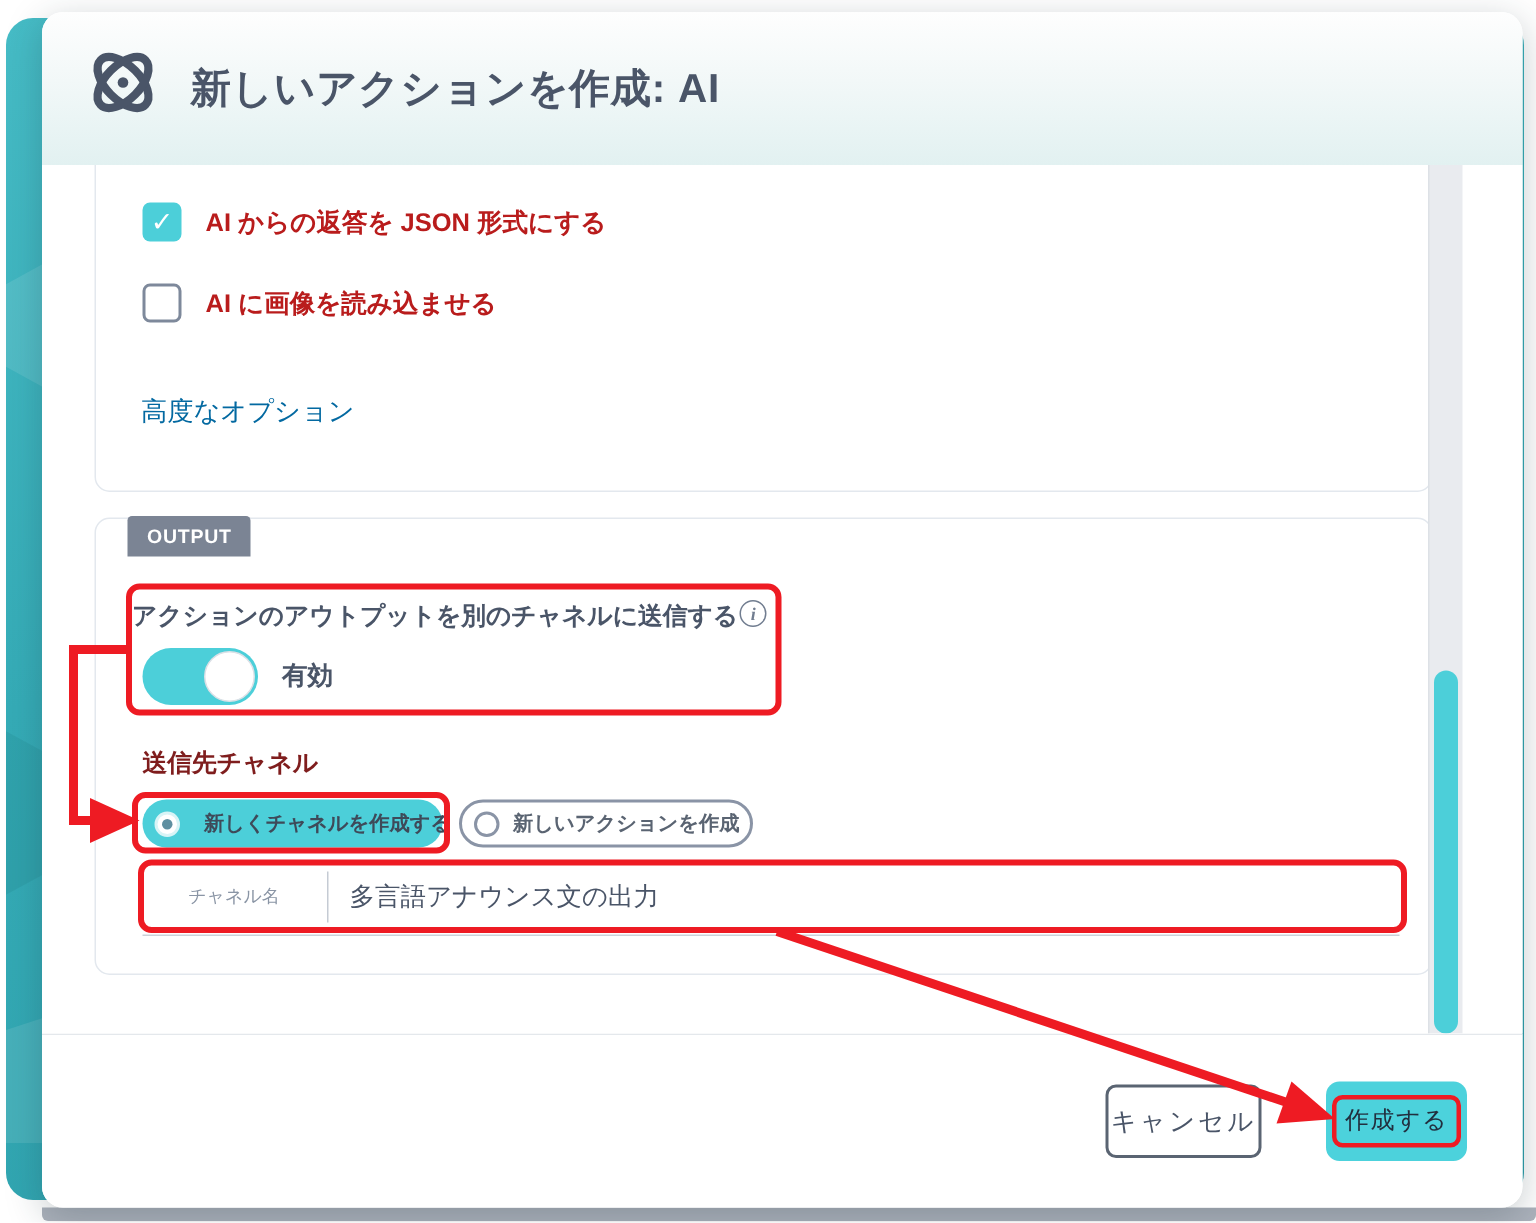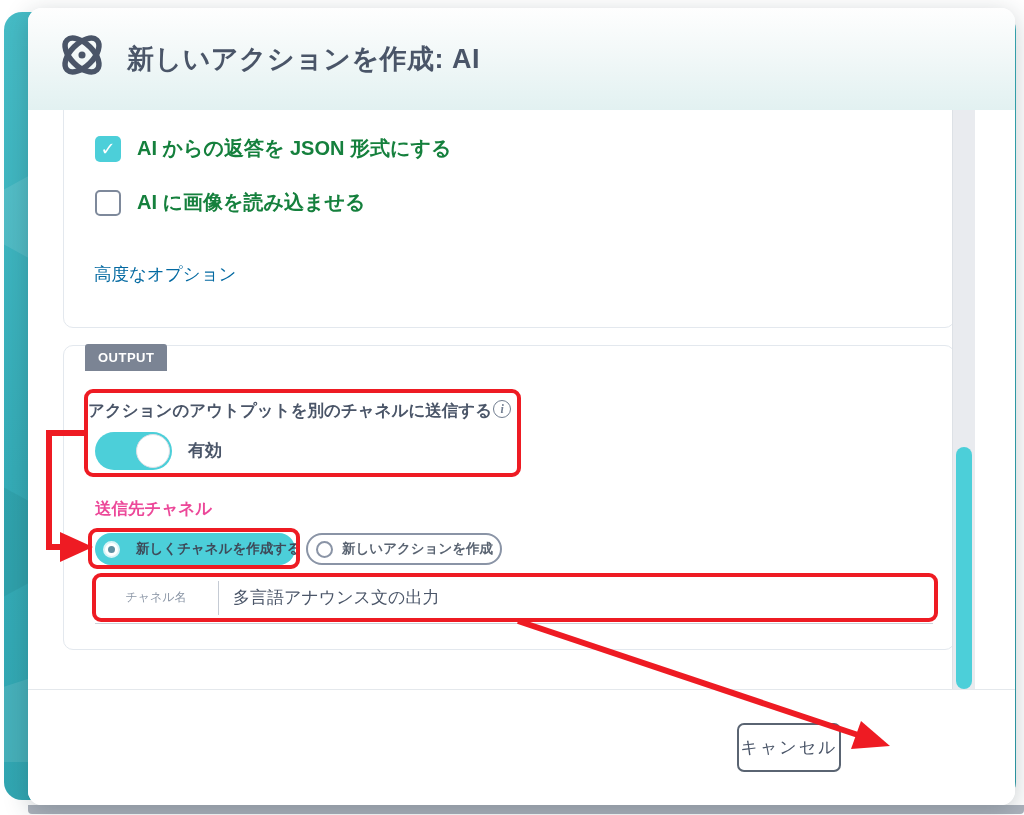--- a/index.html
+++ b/index.html
@@ -31,21 +31,21 @@
   .panel { position:absolute; left:35px; width:892px; background:#fff; border:1px solid #e3e8ee; border-radius:10px; }
   #panel-options { top:-16px; height:234px; }
   #panel-output  { top:235px; height:305px; }
 
   
   .cb-row { position:absolute; left:67px; display:flex; align-items:center; gap:16px; }
   .cb { width:26px; height:26px; border-radius:5px; flex:0 0 auto; position:relative; }
   .cb.checked { background:#4ccfd9; }
   .cb.checked .mark { position:absolute; left:0; top:0; width:26px; height:26px; color:#ffffff; font-size:18px; font-weight:700; text-align:center; line-height:26px; }
   .cb.unchecked { background:#fff; border:2px solid #7e899b; }
-  .cb-label { font-size:20px; font-weight:700; color:#15803d; }
+  .cb-label { font-size:17px; font-weight:700; color:#b91c1c; }
   #cb-row-1 { top:25px; }
   #cb-row-2 { top:79px; }
   #adv-link { position:absolute; left:66px; top:152px; font-size:17.5px; color:#0369a1; cursor:pointer; }
 
   
   #output-badge { position:absolute; left:57px; top:234px; height:27px; padding:0 13px; background:#7b8494;
     color:#ffffff; font-size:13px; font-weight:700; letter-spacing:0.5px; line-height:27px; border-radius:3px 3px 0 0; }
 
   
   .red-box { position:absolute; border:4px solid #ee1b23; border-radius:9px; pointer-events:none; z-index:50; }
@@ -57,21 +57,21 @@
   #send-label-row { position:absolute; left:60px; top:290px; display:flex; align-items:flex-start; gap:1px; }
   #send-label-row .lbl { font-size:16.5px; font-weight:700; color:#4a5568; }
   .info-icon { width:18px; height:18px; border:1.5px solid #717d90; border-radius:50%; color:#717d90;
     font-size:12px; font-weight:700; text-align:center; line-height:17px; font-family:"Liberation Serif",serif; font-style:italic; }
 
   
   #toggle { position:absolute; left:67px; top:322px; width:77px; height:38px; border-radius:19px; background:#4ccfd9; cursor:pointer; }
   #toggle .knob { position:absolute; right:2px; top:2px; width:34px; height:34px; border-radius:50%; background:#ffffff; border:1px solid #dbe0e6; }
   #toggle-state { position:absolute; left:160px; top:322px; height:38px; line-height:38px; font-size:17px; font-weight:700; color:#4a5568; }
 
-  #dest-label { position:absolute; left:67px; top:388px; font-size:16.5px; font-weight:700; color:#ec4899; }
+  #dest-label { position:absolute; left:67px; top:388px; font-size:16.5px; font-weight:700; color:#7f1d1d; }
 
   
   .pill { position:absolute; top:423px; height:32px; border-radius:16px; display:flex; align-items:center; gap:9px; padding:0 14px 0 8px; cursor:pointer; }
   #pill-new { left:67px; width:200px; background:#4ccfd9;gap:16px; }
   #pill-existing { left:278px; width:196px; background:#fff; border:2px solid #8a94a6; }
   .radio { width:17px; height:17px; border-radius:50%; flex:0 0 auto; }
   .radio.sel { background:#ffffff; border:2px solid #d8f4f6; position:relative; }
   .radio.sel::after { content:""; position:absolute; left:3px; top:3px; width:7px; height:7px; border-radius:50%; background:#5e8fa0; }
   .radio.unsel { background:#fff; border:2px solid #8a94a6; }
   .pill-label { font-size:13.5px; font-weight:700; color:#3e4a59; white-space:nowrap; }
@@ -176,20 +176,23 @@
       <div id="red-box-toggle" class="red-box"></div>
       <div id="red-box-radio" class="red-box"></div>
       <div id="red-box-channel" class="red-box"></div>
 
       <div id="scroll-track"></div>
       <div id="scroll-thumb"></div>
     </div>
 
     <div id="ftr">
       <div id="btn-cancel">キャンセル</div>
+      <div id="btn-create">
+        <div class="inner">作成する</div>
+      </div>
     </div>
 
   </div>
 
   <svg id="arrows" viewBox="0 0 1024 815">
 
     <polyline points="84,433 49,433 49,547 60,547" fill="none" stroke="#ee1b23" stroke-width="6"></polyline>
     <polygon points="60,532 60,562 93,547" fill="#ee1b23"></polygon>
 
     <line x1="518" y1="621" x2="858" y2="735" stroke="#ee1b23" stroke-width="6"></line>

